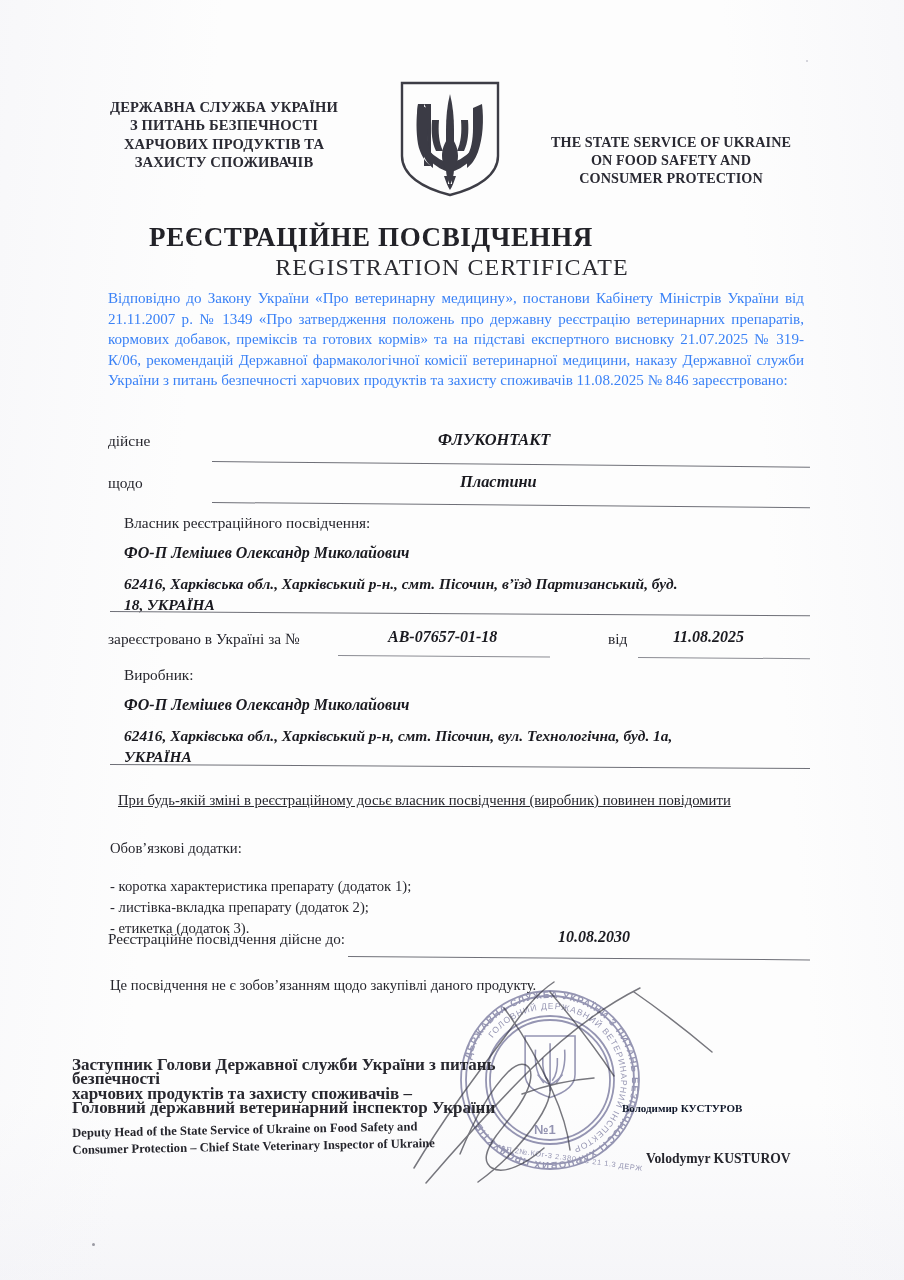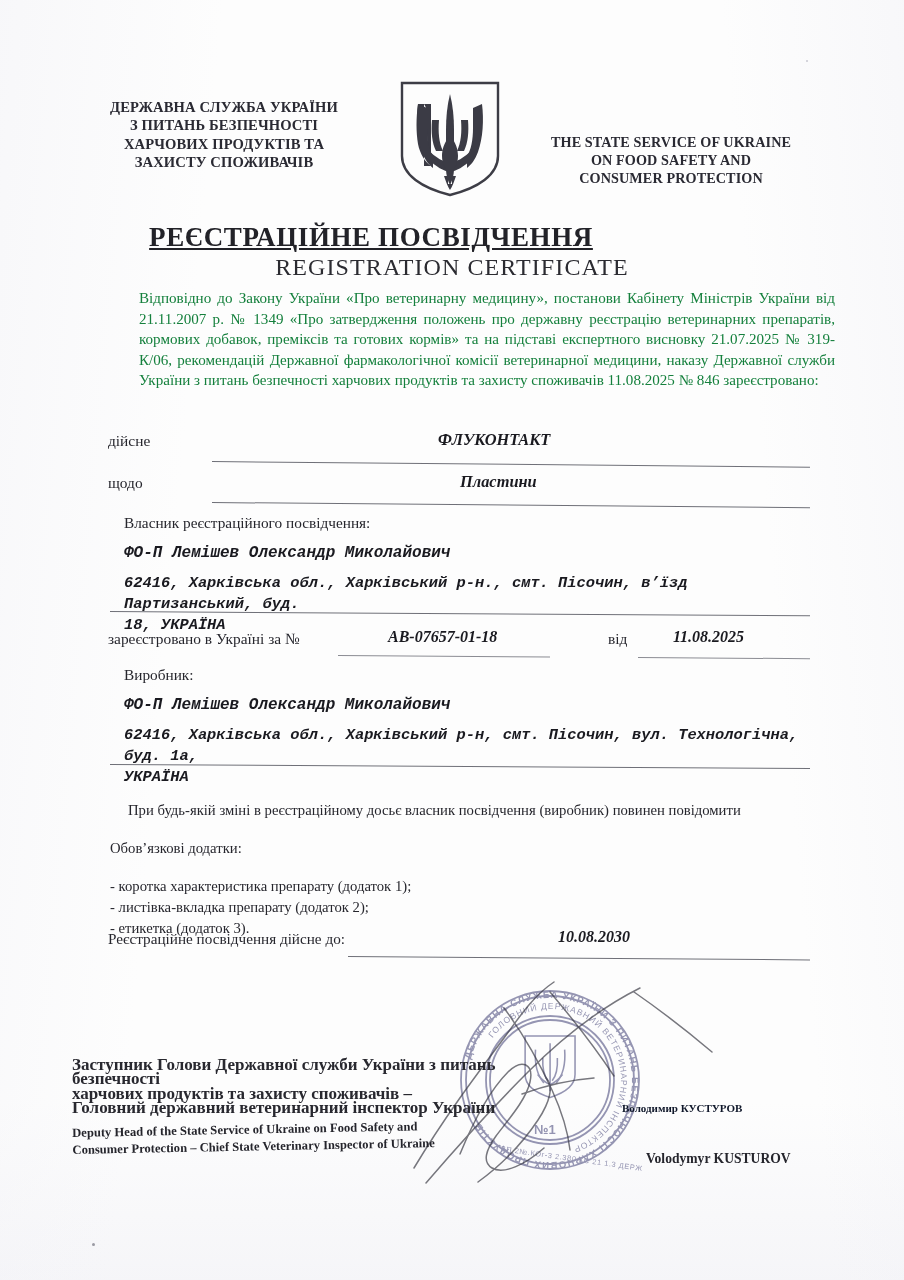--- a/index.html
+++ b/index.html
@@ -74,21 +74,20 @@
   #title-ua {
     position: absolute;
     top: 222px;
     left: 0;
     width: 742px;
     text-align: center;
     font-weight: bold;
     font-size: 27px;
     letter-spacing: .6px;
     color: #222228;
-    text-decoration: underline;
   }
   #title-en {
     position: absolute;
     top: 254px;
     left: 0;
     width: 904px;
     text-align: center;
     font-size: 24px;
     letter-spacing: 1.1px;
     color: #2b2b31;
@@ -97,22 +96,21 @@
   
   #preamble {
     position: absolute;
     top: 288px;
     left: 108px;
     width: 696px;
     font-size: 15.1px;
     line-height: 20.6px;
     text-align: justify;
     text-justify: inter-word;
-    color: #15803d;
-    margin-left: 31px;
+    color: #3b82f6;
   }
   #preamble p { margin: 0; }
 
   
   .field-row {
     position: absolute;
     left: 108px;
     width: 700px;
     height: 30px;
   }
@@ -153,37 +151,36 @@
     font-size: 15.3px;
     color: #26262d;
     white-space: nowrap;
   }
   .blk-line {
     font-style: italic;
     font-weight: bold;
     font-size: 16px;
     line-height: 22px;
     color: #1a1a20;
-    font-family: Liberation Mono, monospace;
   }
   .blk-line.addr {
     font-size: 15.4px;
     line-height: 21px;
   }
 
   
   .note {
     position: absolute;
     left: 110px;
     width: 700px;
     font-size: 14.7px;
     line-height: 20.5px;
     color: #26262d;
   }
-  .note p { margin: 18px; }
+  .note p { margin: 8px; text-decoration: underline; }
 
   .attach-list {
     position: absolute;
     left: 110px;
     width: 700px;
     font-size: 14.7px;
     line-height: 21px;
     color: #26262d;
   }
   .attach-list div { margin: 0; }
@@ -359,20 +356,21 @@
     <div>- листівка-вкладка препарату (додаток 2);</div>
     <div>- етикетка (додаток 3).</div>
   </div>
 
   <div class="field-row" style="top:928px; width:710px;">
     <span class="field-label" style="font-size:15.2px;">Реєстраційне посвідчення дійсне до:</span>
     <span class="field-value" style="left:450px; font-size:16px;">10.08.2030</span>
   </div>
   <div class="rule" style="left:348px; top:956px; width:462px; transform: rotate(0.42deg);"></div>
 
+  <div class="note" style="top:975px;">Це посвідчення не є зобов’язанням щодо закупівлі даного продукту.</div>
 
   <div id="seal">
     <svg viewBox="0 0 196 196" xmlns="http://www.w3.org/2000/svg">
       <defs>
         <path id="rimOuter" d="M98,98 m-82,0 a82,82 0 1,1 164,0 a82,82 0 1,1 -164,0"></path>
         <path id="rimInner" d="M98,98 m-71,0 a71,71 0 1,1 142,0 a71,71 0 1,1 -142,0"></path>
       </defs>
       <g fill="none" stroke="#4b4b7d" stroke-width="1.8">
         <circle cx="98" cy="98" r="89"></circle>
         <circle cx="98" cy="98" r="84"></circle>

